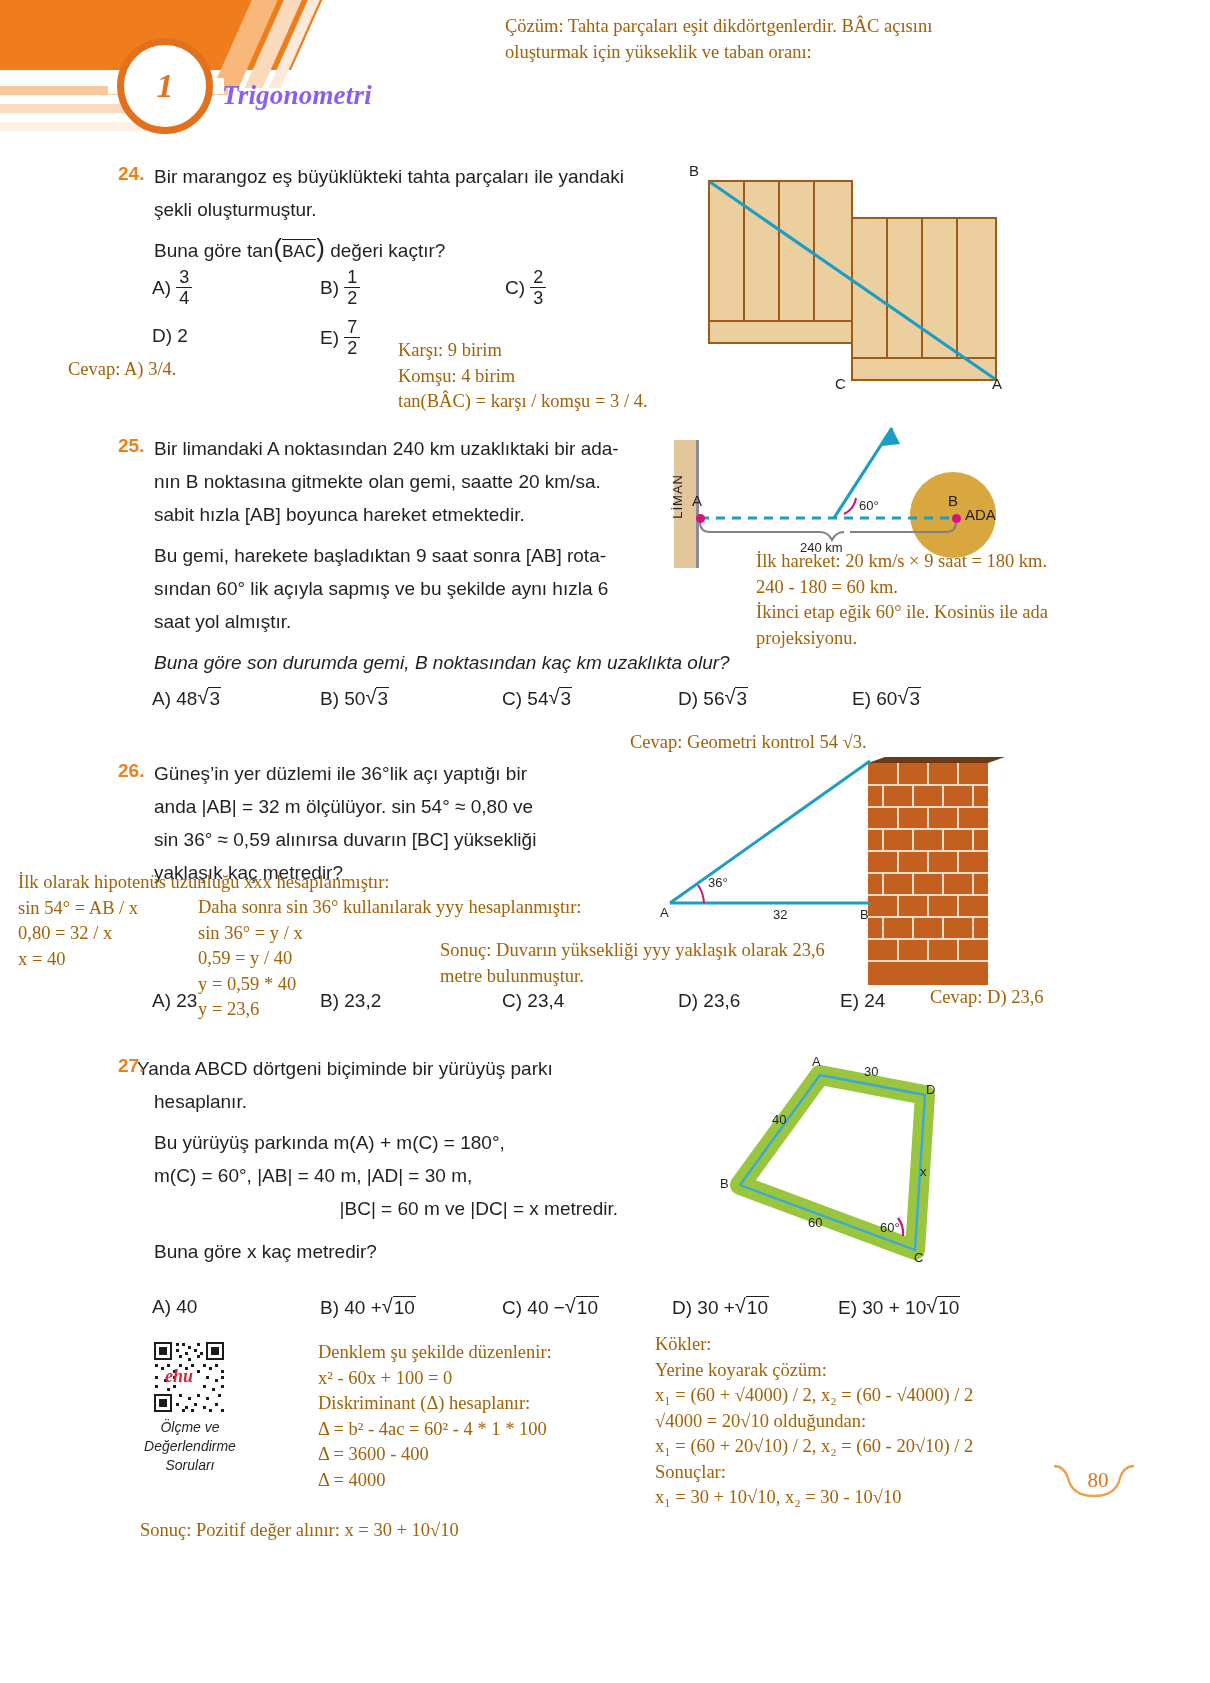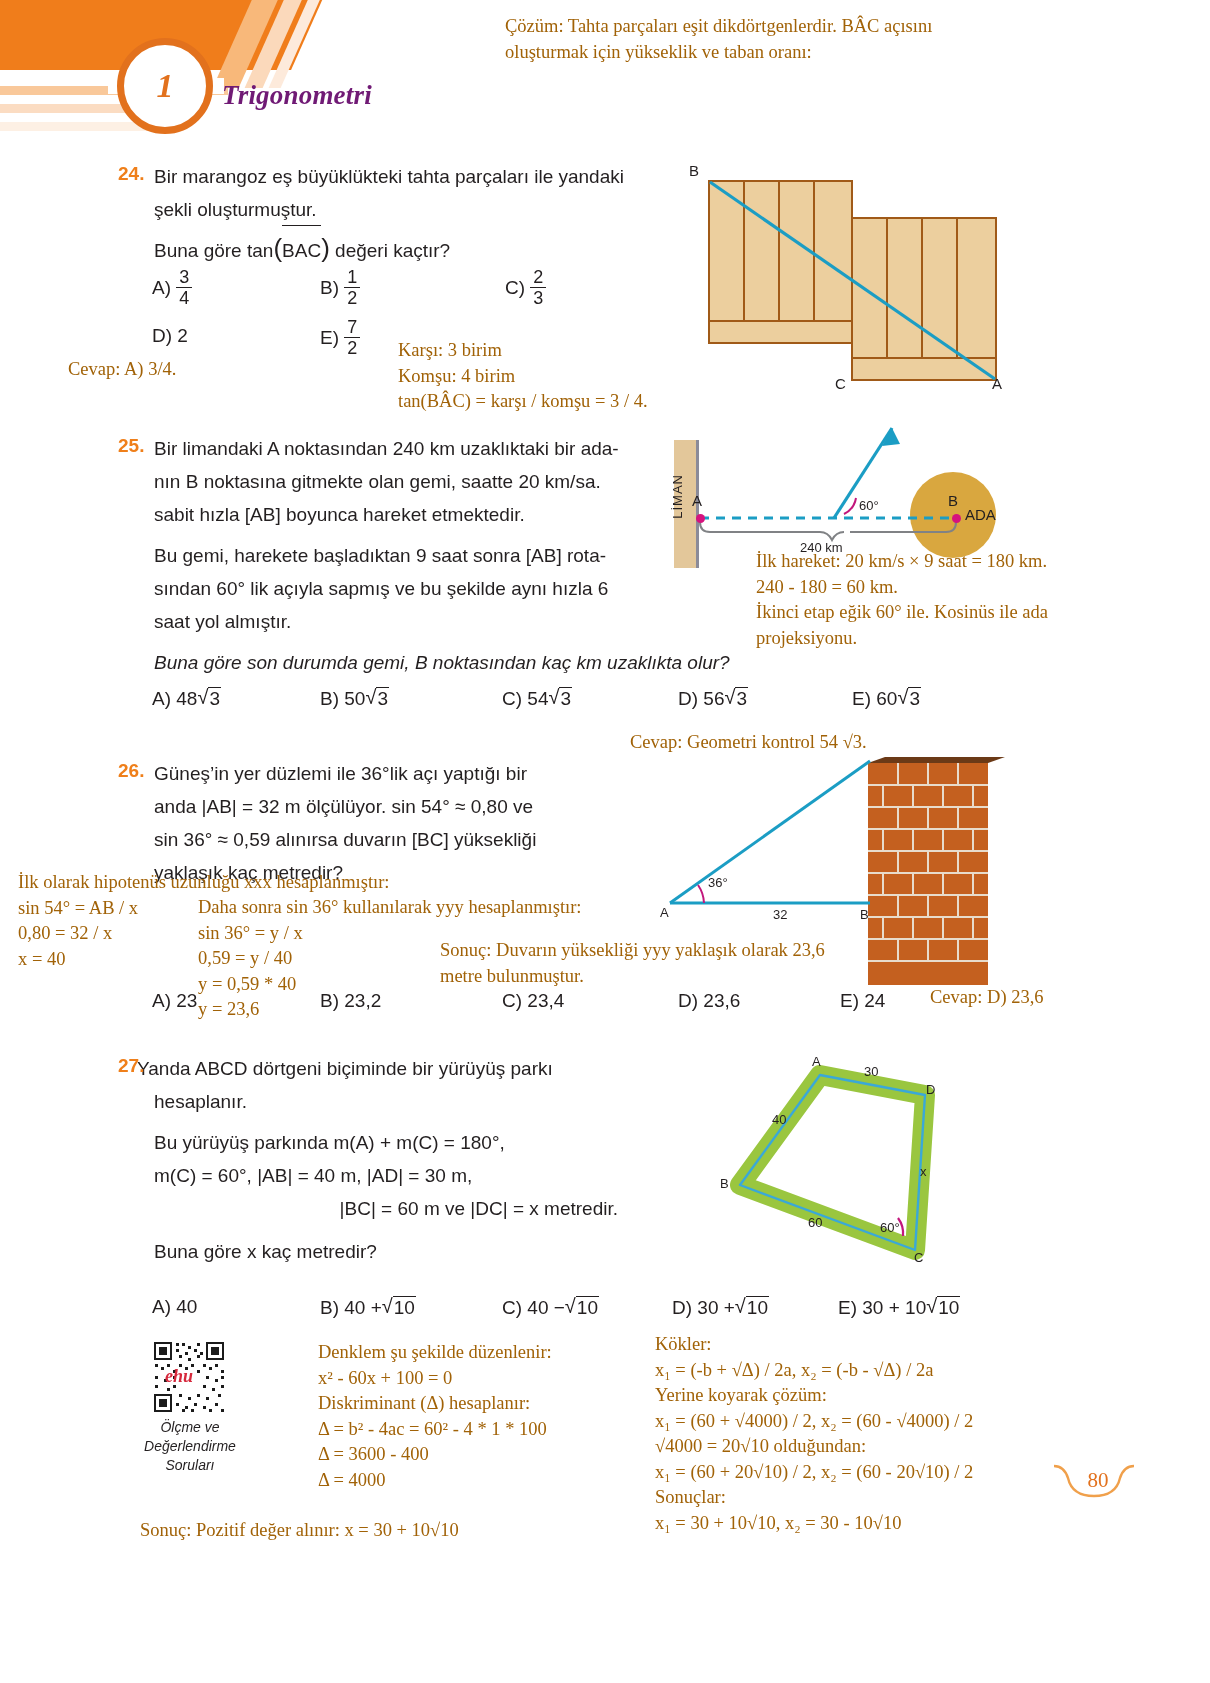--- a/index.html
+++ b/index.html
@@ -22,21 +22,21 @@
   #chapter-circle{
     position:absolute;left:117px;top:38px;width:96px;height:96px;border-radius:50%;
     border:7px solid #e2711d;background:#ffffff;box-sizing:border-box;
   }
   #chapter-number{
     position:absolute;left:117px;top:38px;width:96px;height:96px;line-height:96px;text-align:center;
     font-family:"Liberation Serif",serif;font-style:italic;font-weight:bold;font-size:34px;color:#e2711d;
   }
   #chapter-title{
     position:absolute;left:222px;top:80px;font-family:"Liberation Serif",serif;font-style:italic;
-    font-weight:bold;font-size:27px;color:#701a75;letter-spacing:.2px;
+    font-weight:bold;font-size:27px;color:#8b5cf6;letter-spacing:.2px;
   }
   .circle-notch{position:absolute;background:#ffffff;}
 
   
   .q-num{color:#ef7f1a;font-weight:bold;font-size:19px;}
   .qtext{font-size:19px;line-height:33px;color:#231f20;}
   .just{text-align:justify;text-align-last:left;}
   .ann{color:#a16207;font-size:18.5px;line-height:25.5px;font-family:Liberation Serif, serif;}
   .opt{font-size:19px;}
   .lbl{font-size:15px;color:#231f20;}
@@ -104,21 +104,21 @@
   <div>Çözüm: Tahta parçaları eşit dikdörtgenlerdir. BÂC açısını</div>
   <div>oluşturmak için yükseklik ve taban oranı:</div>
 </div>
 
 <div class="abs" style="left:118px;top:160px;width:560px;">
   <div style="position:relative;">
     <span class="q-num abs" style="left:0;top:3px;">24.</span>
     <div class="qtext just" style="margin-left:36px;width:524px;">Bir marangoz eş büyüklükteki tahta parçaları ile yandaki</div>
     <div class="qtext" style="margin-left:36px;">şekli oluşturmuştur.</div>
     <div class="qtext" style="margin-left:36px;margin-top:6px;">
-      <span>Buna göre tan</span><span style="font-size:26px;">(</span><span style="border-top:1.6px solid #231f20;padding-top:14px;">BAC</span><span style="font-size:26px;">)</span>
+      <span>Buna göre tan</span><span style="font-size:26px;">(</span><span style="border-top:1.6px solid #231f20;padding-top:1px;font-family:Liberation Mono, monospace;">BAC</span><span style="font-size:26px;">)</span>
       <span>değeri kaçtır?</span>
     </div>
   </div>
 </div>
 
 <div class="abs opt" style="left:152px;top:268px;">
   <span>A)</span>
   <span class="frac">
     <span class="num">3</span>
     <span class="den">4</span>
@@ -145,21 +145,21 @@
 <div class="abs opt" style="left:320px;top:318px;">
   <span>E)</span>
   <span class="frac">
     <span class="num">7</span>
     <span class="den">2</span>
   </span>
 </div>
 
 <div class="abs ann" style="left:68px;top:357px;">Cevap: A) 3/4.</div>
 <div class="abs ann" style="left:398px;top:338px;width:330px;">
-  <div>Karşı: 3 birim</div>
+  <div>Karşı: 9 birim</div>
   <div>Komşu: 4 birim</div>
   <div>tan(BÂC) = karşı / komşu = 3 / 4.</div>
 </div>
 
 <div id="fig-boards" class="abs">
   <div class="board" style="left:8px;top:8px;width:145px;height:164px;"></div>
   <div class="board-line" style="left:43px;top:10px;height:140px;"></div>
   <div class="board-line" style="left:78px;top:10px;height:140px;"></div>
   <div class="board-line" style="left:113px;top:10px;height:140px;"></div>
   <div class="board-line" style="left:8px;top:148px;width:145px;height:2px;"></div>
@@ -392,21 +392,20 @@
 <div class="abs ann" style="left:318px;top:1340px;width:330px;">
   <div>Denklem şu şekilde düzenlenir:</div>
   <div>x² - 60x + 100 = 0</div>
   <div>Diskriminant (Δ) hesaplanır:</div>
   <div>Δ = b² - 4ac = 60² - 4 * 1 * 100</div>
   <div>Δ = 3600 - 400</div>
   <div>Δ = 4000</div>
 </div>
 <div class="abs ann" style="left:655px;top:1332px;width:470px;">
   <div>Kökler:</div>
-  <div>x₁ = (-b + √Δ) / 2a, x₂ = (-b - √Δ) / 2a</div>
   <div>Yerine koyarak çözüm:</div>
   <div>x₁ = (60 + √4000) / 2, x₂ = (60 - √4000) / 2</div>
   <div>√4000 = 20√10 olduğundan:</div>
   <div>x₁ = (60 + 20√10) / 2, x₂ = (60 - 20√10) / 2</div>
   <div>Sonuçlar:</div>
   <div>x₁ = 30 + 10√10, x₂ = 30 - 10√10</div>
 </div>
 <div class="abs ann" style="left:140px;top:1518px;">Sonuç: Pozitif değer alınır: x = 30 + 10√10</div>
 
 <div id="qr-box" class="abs">

